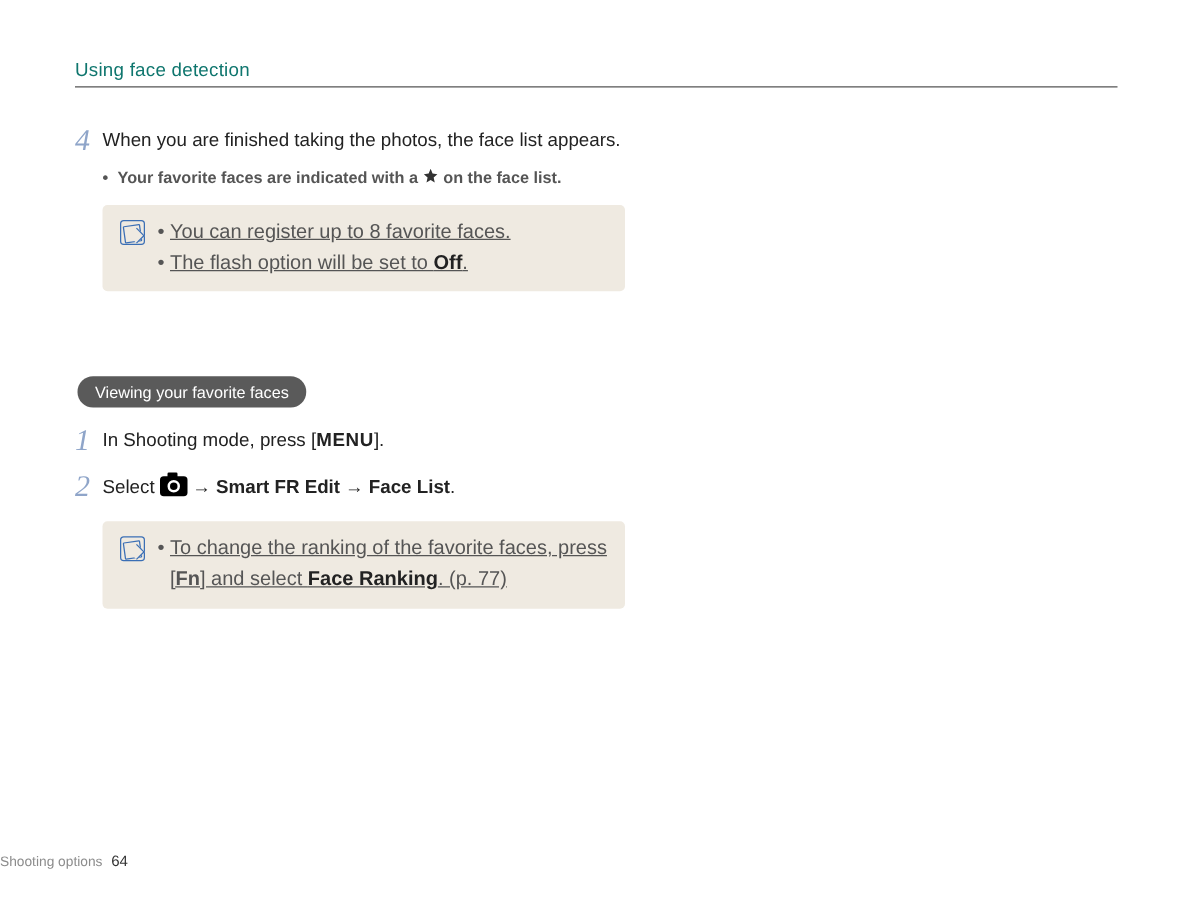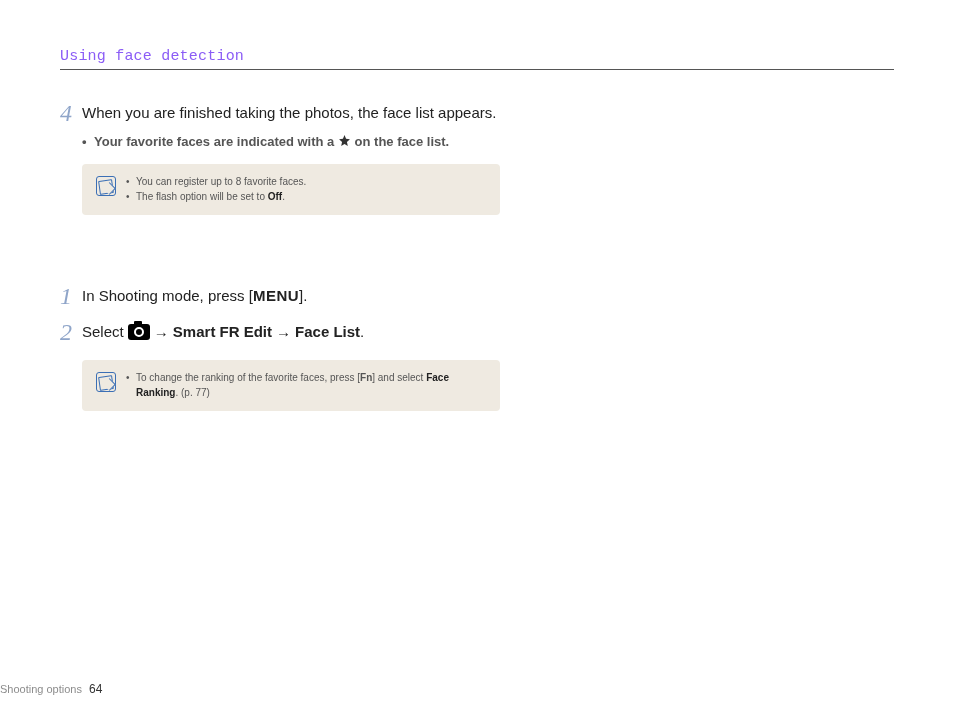--- a/index.html
+++ b/index.html
@@ -1,33 +1,33 @@
 <!DOCTYPE html>
 <html><head>
 <meta charset="utf-8">
 <style>
   * { box-sizing: border-box; margin: 0; padding: 0; }
   html, body { width: 954px; height: 720px; background: #ffffff; font-family: Arial, Helvetica, sans-serif; color: #333; }
   .page { position: relative; width: 954px; height: 720px; padding: 48px 60px 0 60px; }
   .header { border-bottom: 1px solid #555; padding-bottom: 4px; margin-bottom: 30px; }
-  .header-title { font-size: 15px; font-weight: 300; color: #8b5cf6; letter-spacing: 0.2px; font-family: Liberation Mono, monospace; }
+  .header-title { font-size: 15px; font-weight: 300; color: #0f766e; letter-spacing: 0.2px; }
   .content { width: 440px; }
   .step { display: flex; align-items: flex-start; margin-bottom: 4px; }
   .step-num { font-size: 24px; font-style: italic; font-weight: 400; color: #8fa5c9; width: 22px; flex-shrink: 0; line-height: 1.1; font-family: Georgia, 'Times New Roman', serif; }
   .step-body { flex: 1; font-size: 15px; line-height: 1.45; color: #222; padding-top: 2px; }
   .sub-bullets { margin: 6px 0 12px 22px; }
   .sub-bullets li { font-size: 13px; color: #555; list-style: none; position: relative; padding-left: 12px; line-height: 1.5; font-weight: bold; }
   .sub-bullets li::before { content: "•"; position: absolute; left: 0; top: 0; }
   .star-icon { display: inline-block; vertical-align: -1px; }
   .note-box { background: #efeae1; border-radius: 4px; padding: 10px 14px 10px 14px; display: flex; align-items: flex-start; gap: 10px; margin: 6px 0 18px 22px; }
   .note-icon { flex-shrink: 0; width: 20px; height: 20px; border: 1.5px solid #3b6fb5; border-radius: 3px; position: relative; margin-top: 2px; }
   .note-icon::before { content: ""; position: absolute; left: 2px; top: 3px; width: 12px; height: 12px; border: 1.5px solid #3b6fb5; border-radius: 1px; transform: rotate(-8deg); }
   .note-icon::after { content: ""; position: absolute; right: 1px; bottom: 2px; width: 8px; height: 8px; border-right: 1.5px solid #3b6fb5; border-bottom: 1.5px solid #3b6fb5; transform: rotate(-45deg); background: #efeae1; }
   .note-list { flex: 1; list-style: none; }
-  .note-list li { font-size: 10px; color: #555; position: relative; padding-left: 10px; line-height: 1.55; }
+  .note-list li { font-size: 16px; color: #555; position: relative; padding-left: 10px; line-height: 1.55; text-decoration: underline; }
   .note-list li::before { content: "•"; position: absolute; left: 0; top: 0; }
   .bold { font-weight: 700; color: #222; margin-top: 20px; }
   .section-gap { height: 50px; }
   .pill { display: inline-block; background: #5a5a5a; color: #fff; font-size: 13px; padding: 5px 14px; border-radius: 14px; margin-bottom: 14px; margin-left: 2px; }
   .menu-label { font-weight: 700; letter-spacing: 0.5px; }
   .fn-label { font-weight: 700; text-align: right; }
   .cam-icon { display: inline-block; width: 22px; height: 16px; background: #000; border-radius: 3px; position: relative; vertical-align: -3px; }
   .cam-icon::before { content: ""; position: absolute; top: -3px; left: 6px; width: 8px; height: 4px; background: #000; border-radius: 1px 1px 0 0; }
   .cam-icon::after { content: ""; position: absolute; top: 3px; left: 6px; width: 10px; height: 10px; border: 2px solid #fff; border-radius: 50%; box-sizing: border-box; }
   .arrow { padding: 0 4px; }
@@ -63,20 +63,21 @@
           <span>You can register up to 8 favorite faces.</span>
         </li>
         <li>
           <span>The flash option will be set to </span><span class="bold">Off</span><span>.</span>
         </li>
       </ul>
     </div>
 
     <div class="section-gap"></div>
 
+    <div class="pill">Viewing your favorite faces</div>
 
     <div class="step">
       <div class="step-num">1</div>
       <div class="step-body">
         <span>In Shooting mode, press [</span><span class="menu-label">MENU</span><span>].</span>
       </div>
     </div>
 
     <div class="step" style="margin-top:10px;">
       <div class="step-num">2</div>

